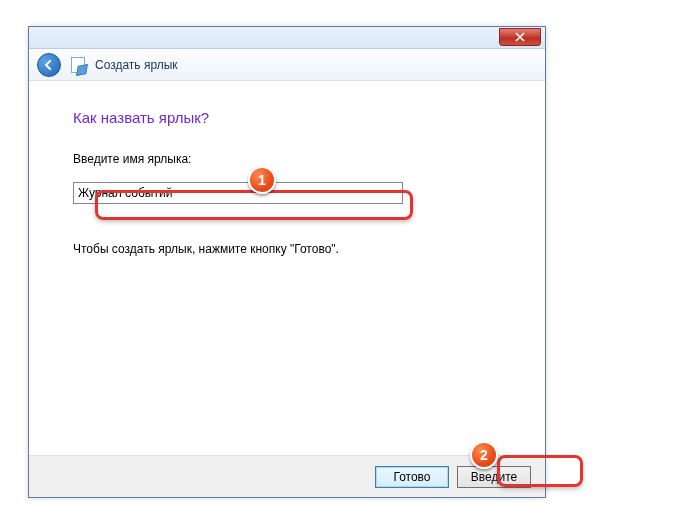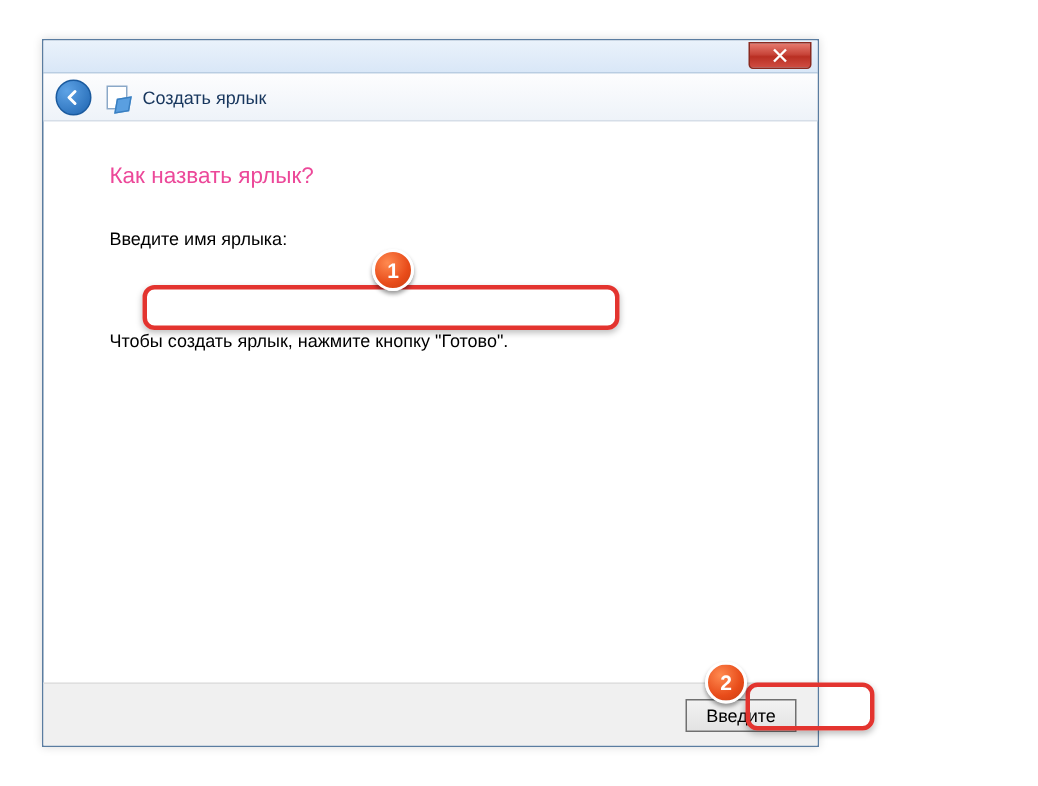--- a/index.html
+++ b/index.html
@@ -88,40 +88,40 @@
     transform: skew(-10deg, -10deg);
   }
   .header-title {
     color: #17365d;
     font-size: 12px;
   }
   .content {
     padding: 28px 44px 0 44px;
   }
   .heading {
-    color: #ec4899;
+    color: #6d28d9;
     font-size: 15px;
     margin-bottom: 26px;
   }
   .field-label {
     color: #000;
     font-size: 12px;
     margin-bottom: 16px;
   }
   .text-input {
     width: 330px;
     height: 22px;
     border: 1px solid #828790;
     padding: 2px 4px;
     font-family: inherit;
     font-size: 12px;
     outline: none;
   }
   .instruction {
-    margin-top: 54px;
+    margin-top: 38px;
     color: #000;
     font-size: 12px;
   }
   .footer {
     position: absolute;
     left: 0;
     right: 0;
     bottom: 0;
     height: 42px;
     background: #f0f0f0;
@@ -190,24 +190,26 @@
         <path d="M7 2 L3 6 L7 10" stroke="#fff" stroke-width="2" fill="none" stroke-linecap="round" stroke-linejoin="round"></path>
       </svg>
     </div>
     <div class="header-icon"></div>
     <div class="header-title">Создать ярлык</div>
   </div>
 
   <div class="content">
     <div class="heading">Как назвать ярлык?</div>
     <div class="field-label">Введите имя ярлыка:</div>
+    <input type="text" class="text-input" value="Журнал событий" style="">
     <div class="instruction">Чтобы создать ярлык, нажмите кнопку "Готово".</div>
   </div>
 
   <div class="footer">
+    <button class="btn default">Готово</button>
     <button class="btn">Введите</button>
   </div>
 
 </div>
 
 <div class="annot annot-box" style="left:95px; top:190px; width:318px; height:30px;"></div>
 <div class="annot annot-badge" style="left:248px; top:166px;">1</div>
 
 <div class="annot annot-box" style="left:497px; top:455px; width:86px; height:32px;"></div>
 <div class="annot annot-badge" style="left:470px; top:441px;">2</div>

